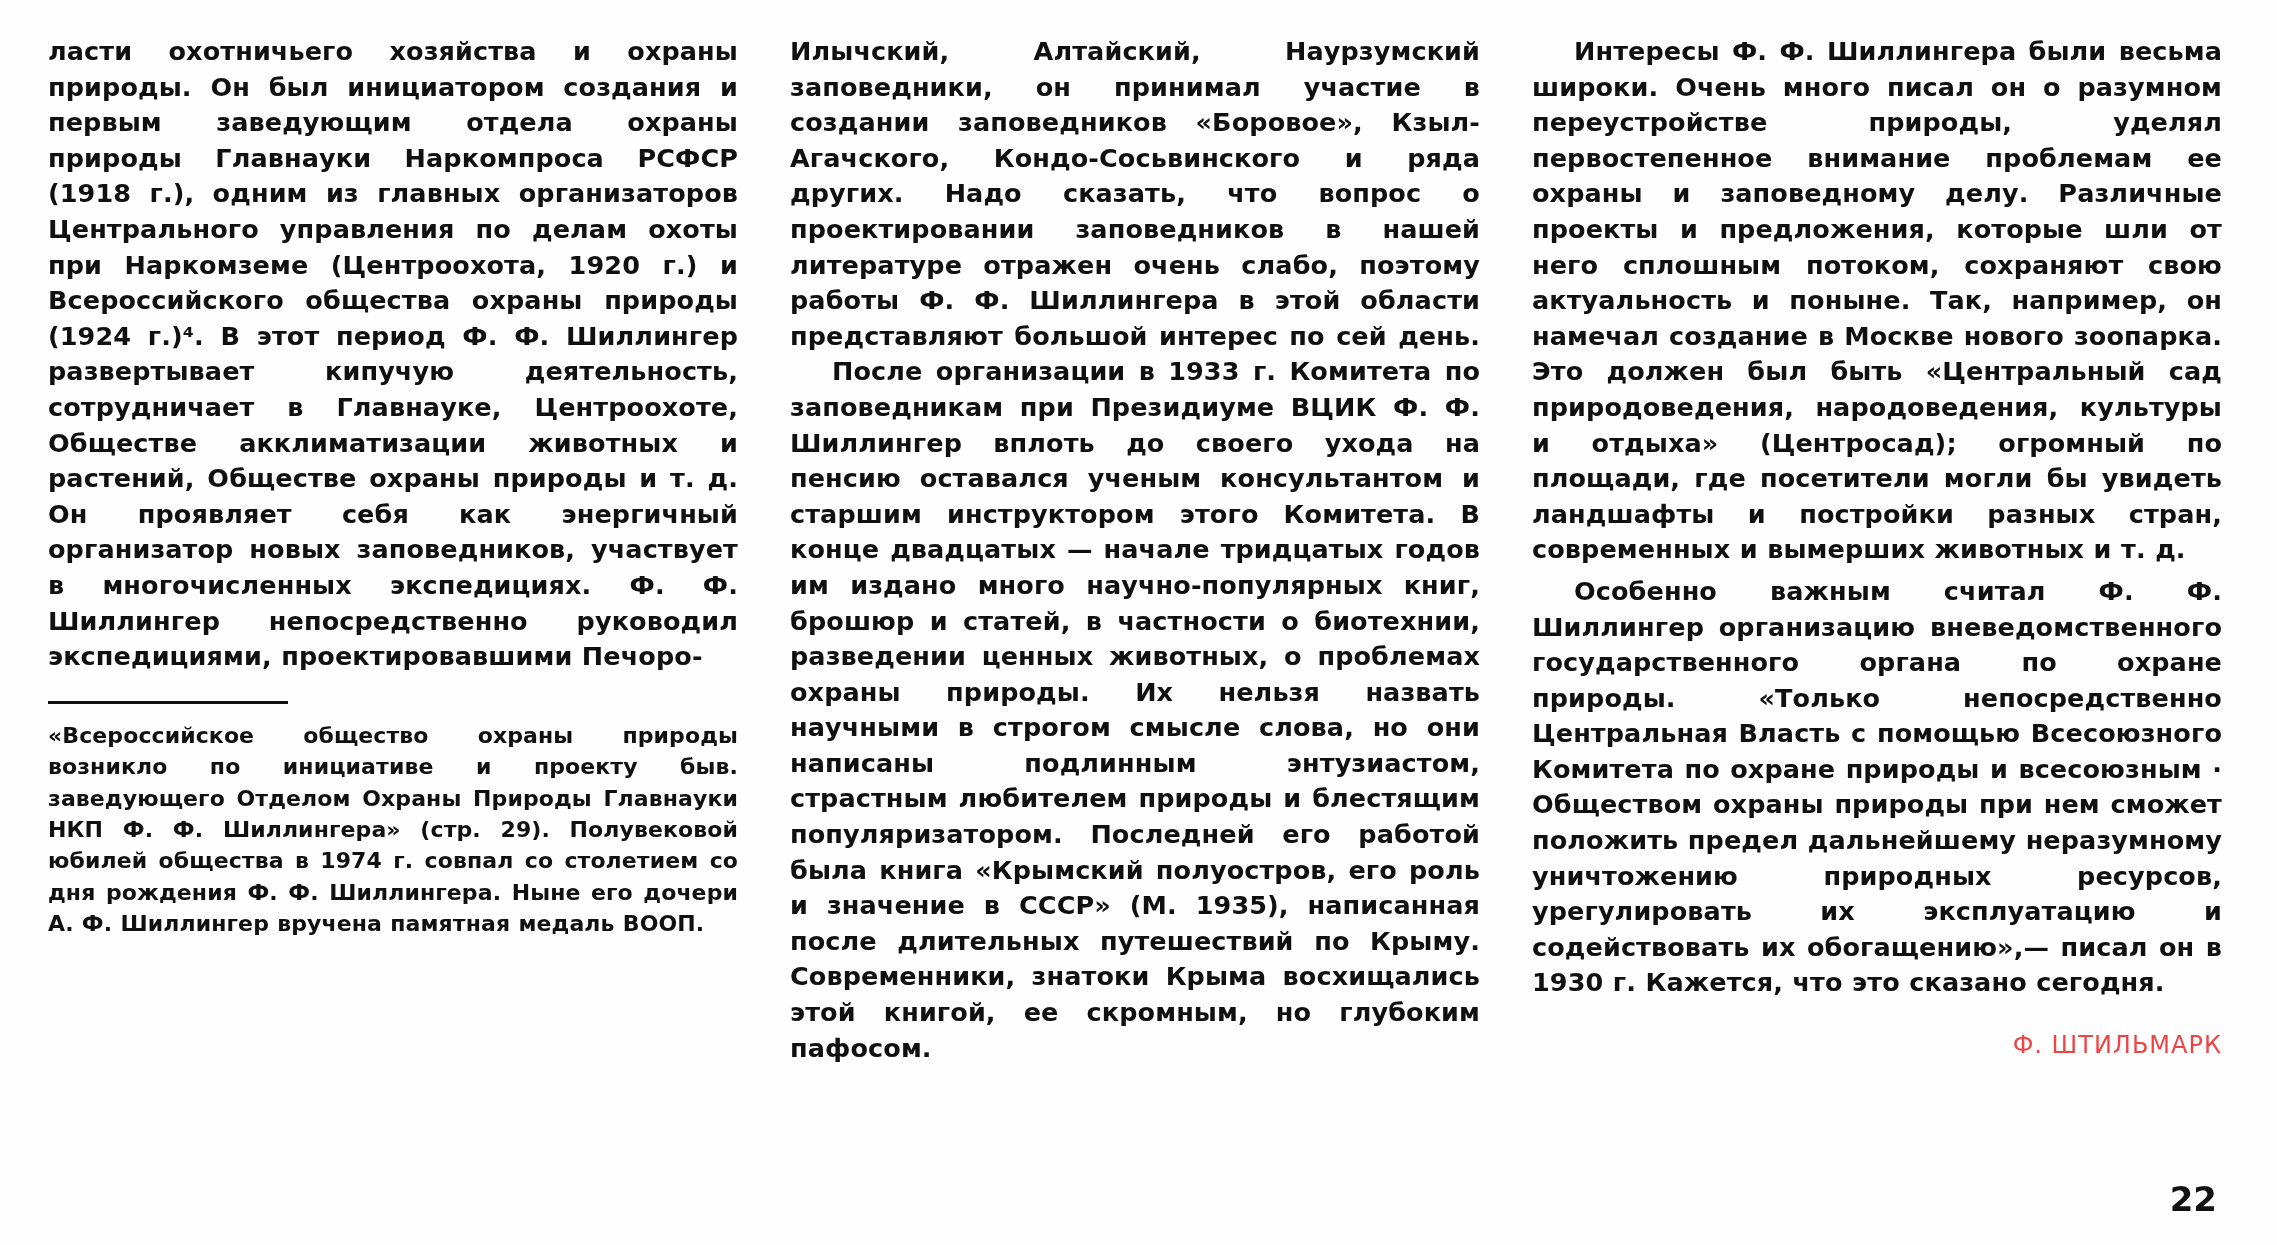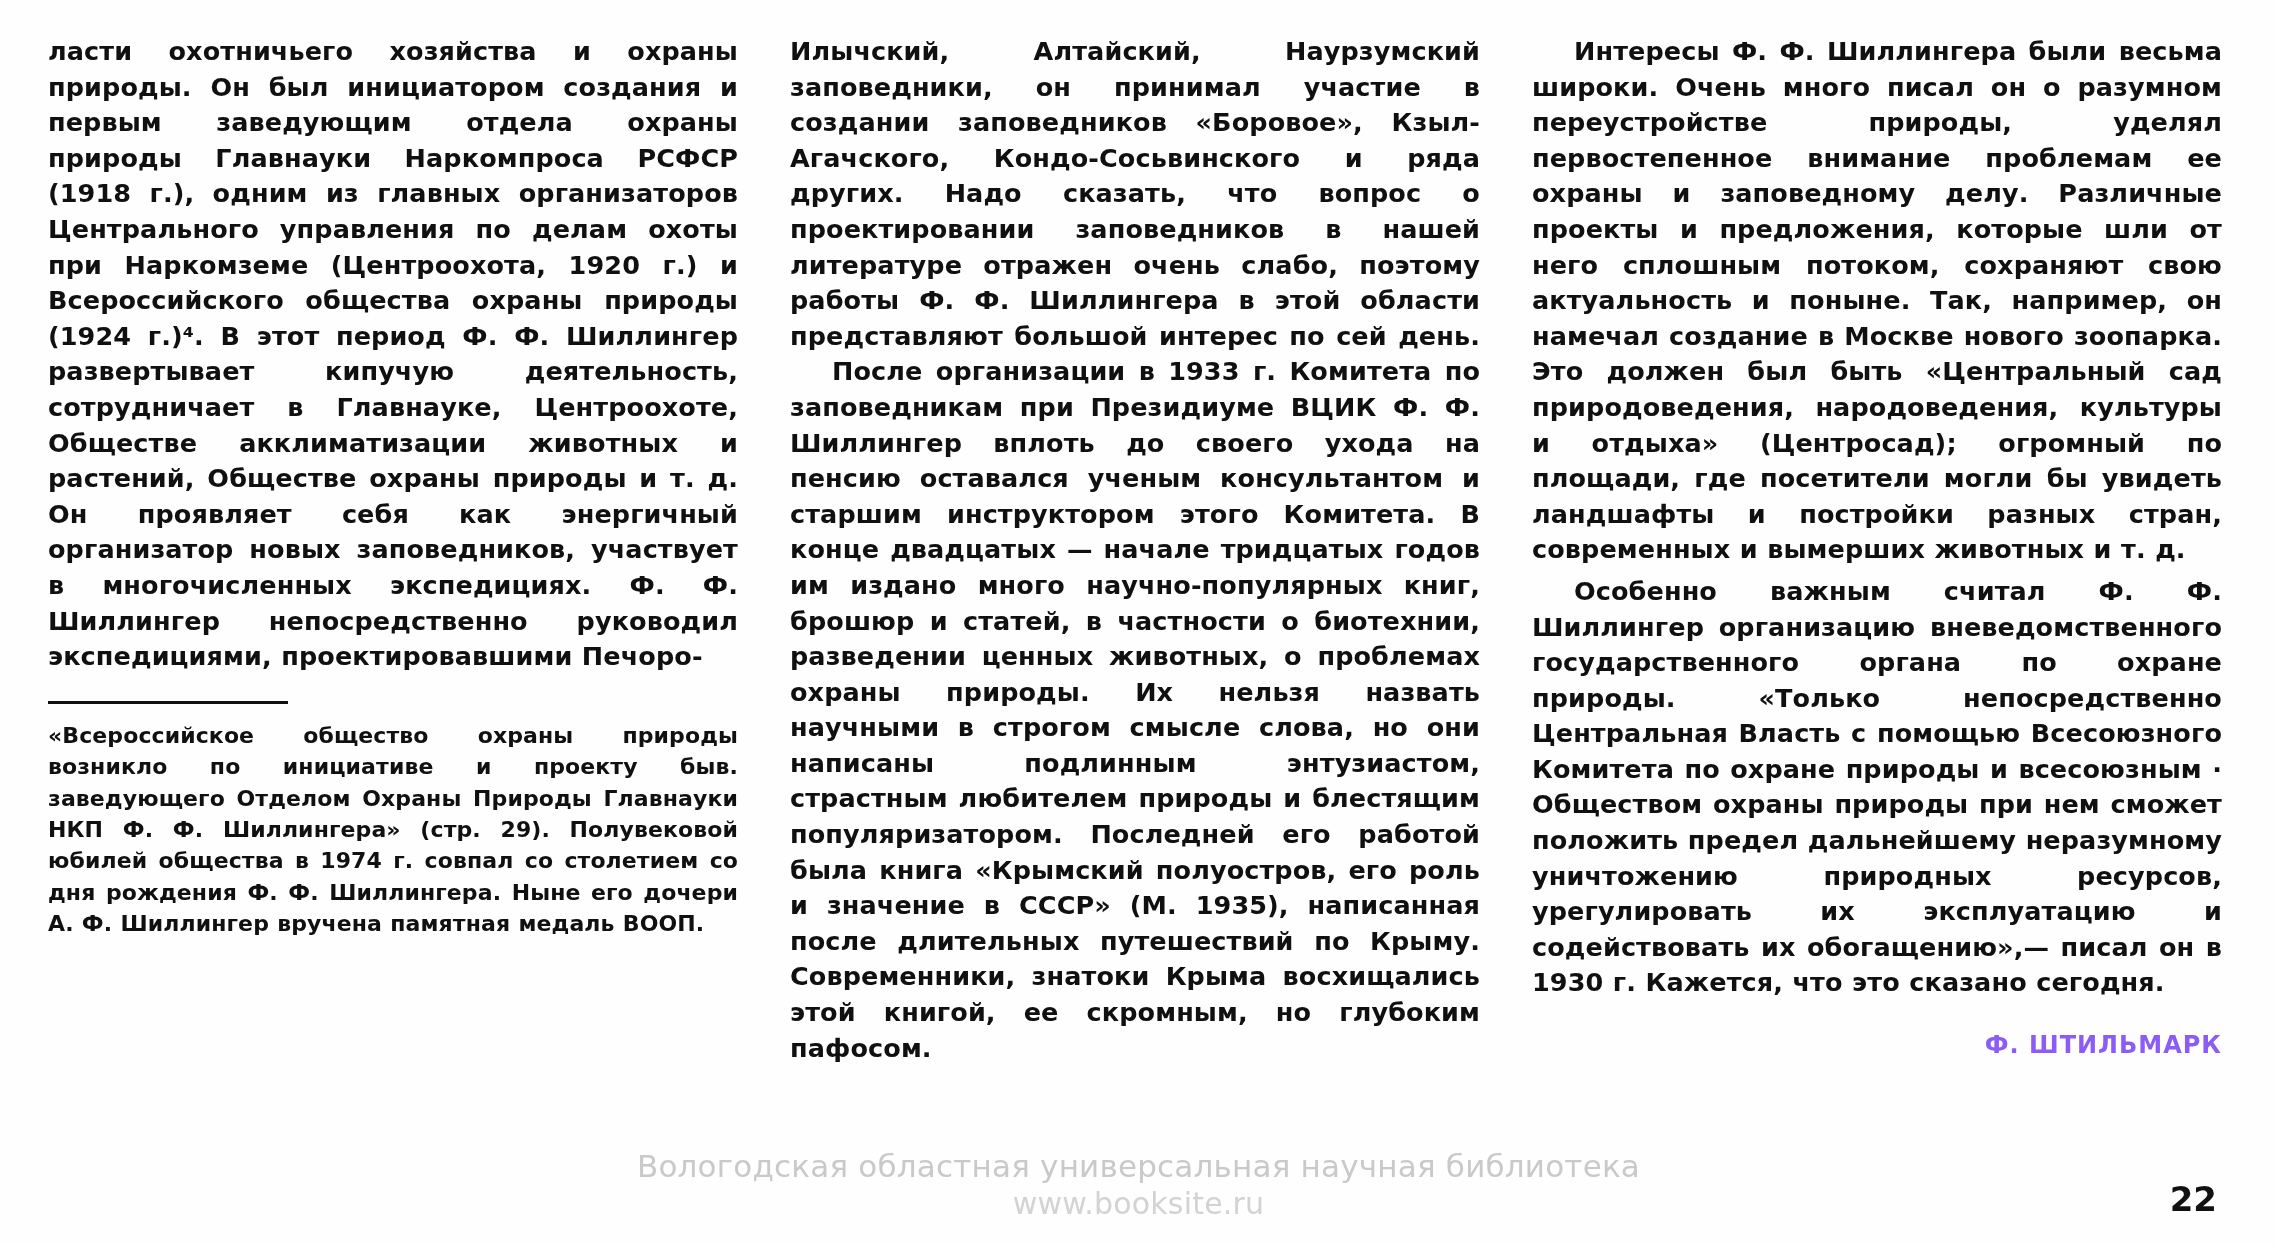--- a/index.html
+++ b/index.html
@@ -68,24 +68,24 @@
     text-indent: 34px;
   }
   .fn-marker {
     font-size: 15px;
     vertical-align: super;
     font-weight: 700;
   }
   .signature {
     margin-top: 30px;
     font-size: 24px;
-    font-weight: 700;
+    font-weight: 400;
     letter-spacing: 1px;
     text-align: right;
-    color: #8b5cf6;
+    color: #ef4444;
   }
   .watermark {
     position: absolute;
     left: 0;
     right: 0;
     bottom: 24px;
     text-align: center;
     font-family: "DejaVu Sans", sans-serif;
     font-size: 31px;
     color: #c9c9c9;
@@ -133,20 +133,16 @@
 
     <div class="col">
       <p class="indent lastline-left">Интересы Ф. Ф. Шиллингера были весьма широки. Очень много писал он о разумном переустройстве природы, уделял первостепенное внимание проблемам ее охраны и заповедному делу. Различные проекты и предложения, которые шли от него сплошным потоком, сохраняют свою актуальность и поныне. Так, например, он намечал создание в Москве нового зоопарка. Это должен был быть «Центральный сад природоведения, народоведения, культуры и отдыха» (Центросад); огромный по площади, где посетители могли бы увидеть ландшафты и постройки разных стран, современных и вымерших животных и т. д.</p>
       <div class="para-gap"></div>
       <p class="indent lastline-left">Особенно важным считал Ф. Ф. Шиллингер организацию вневедомственного государственного органа по охране природы. «Только непосредственно Центральная Власть с помощью Всесоюзного Комитета по охране природы и всесоюзным · Обществом охраны природы при нем сможет положить предел дальнейшему неразумному уничтожению природных ресурсов, урегулировать их эксплуатацию и содействовать их обогащению»,— писал он в 1930 г. Кажется, что это сказано сегодня.</p>
       <div class="signature">Ф. ШТИЛЬМАРК</div>
     </div>
 
   </div>
 
-  <div class="watermark">
-    <span>Вологодская областная универсальная научная библиотека</span>
-    <span class="line2">www.booksite.ru</span>
-  </div>
 
   <div class="page-number">22</div>
 
 </div>
 
 </body></html>

